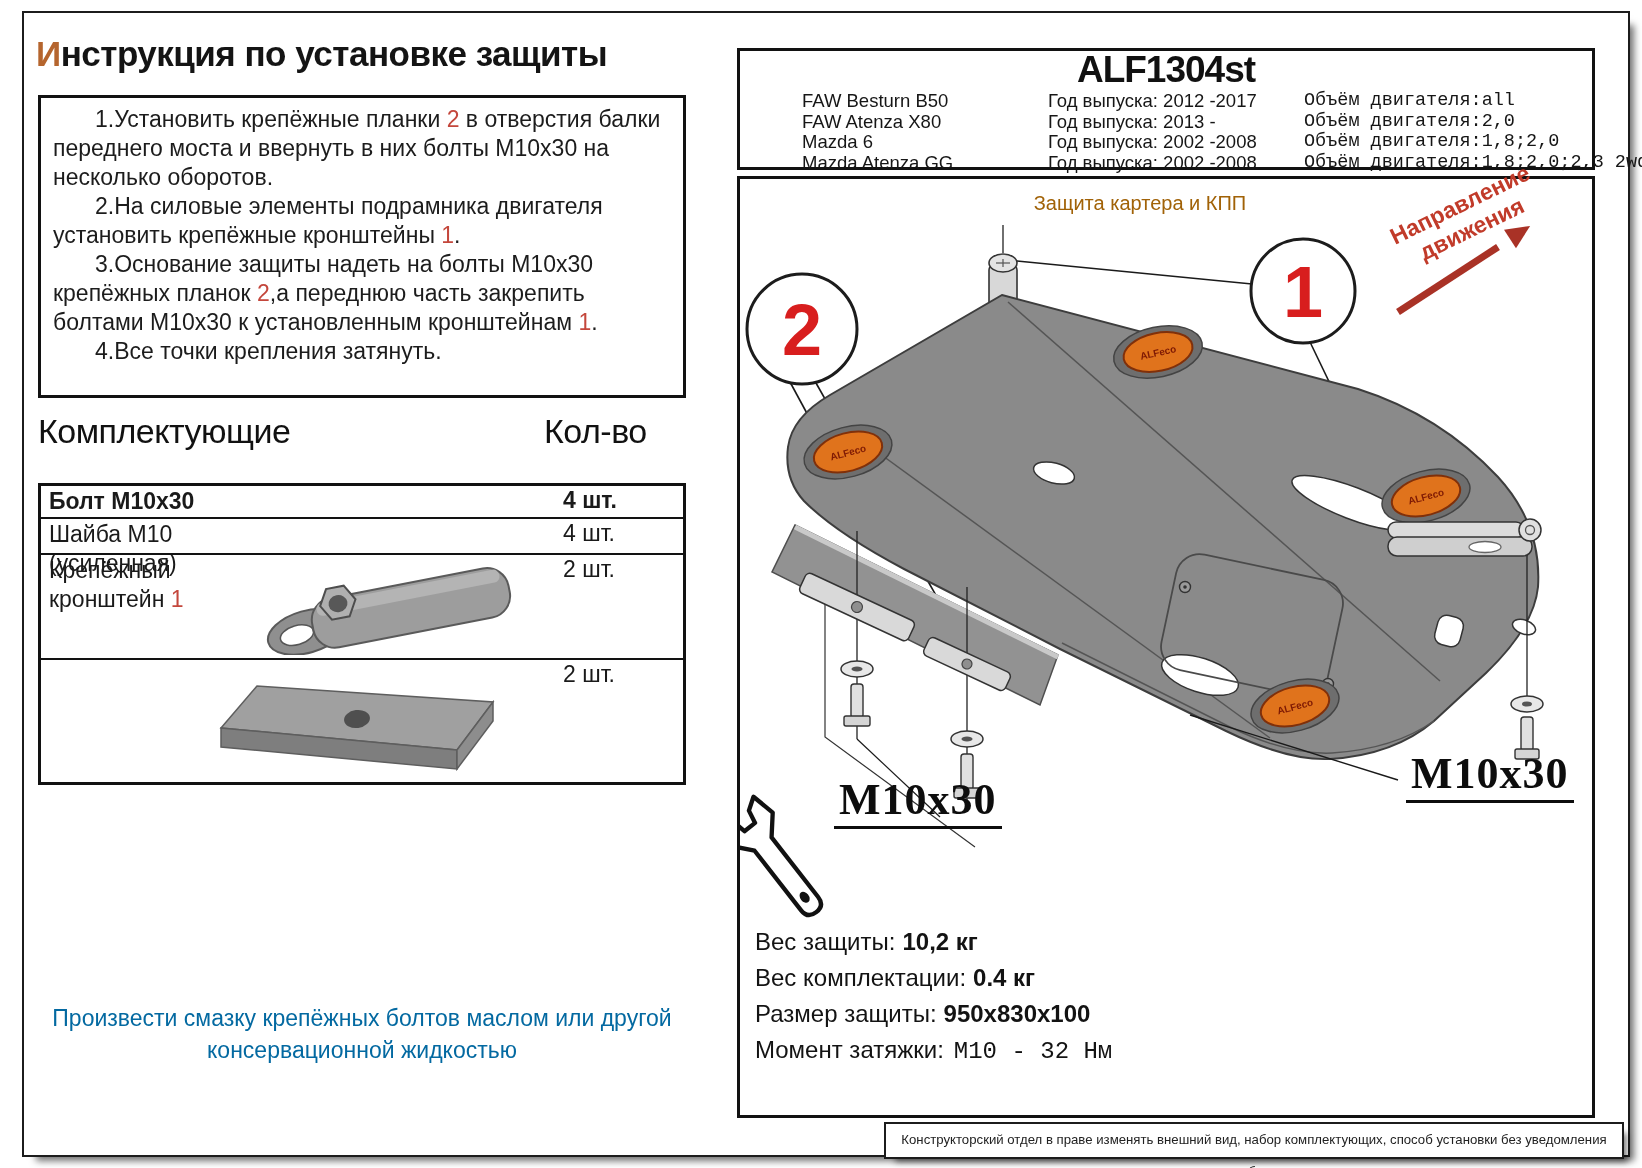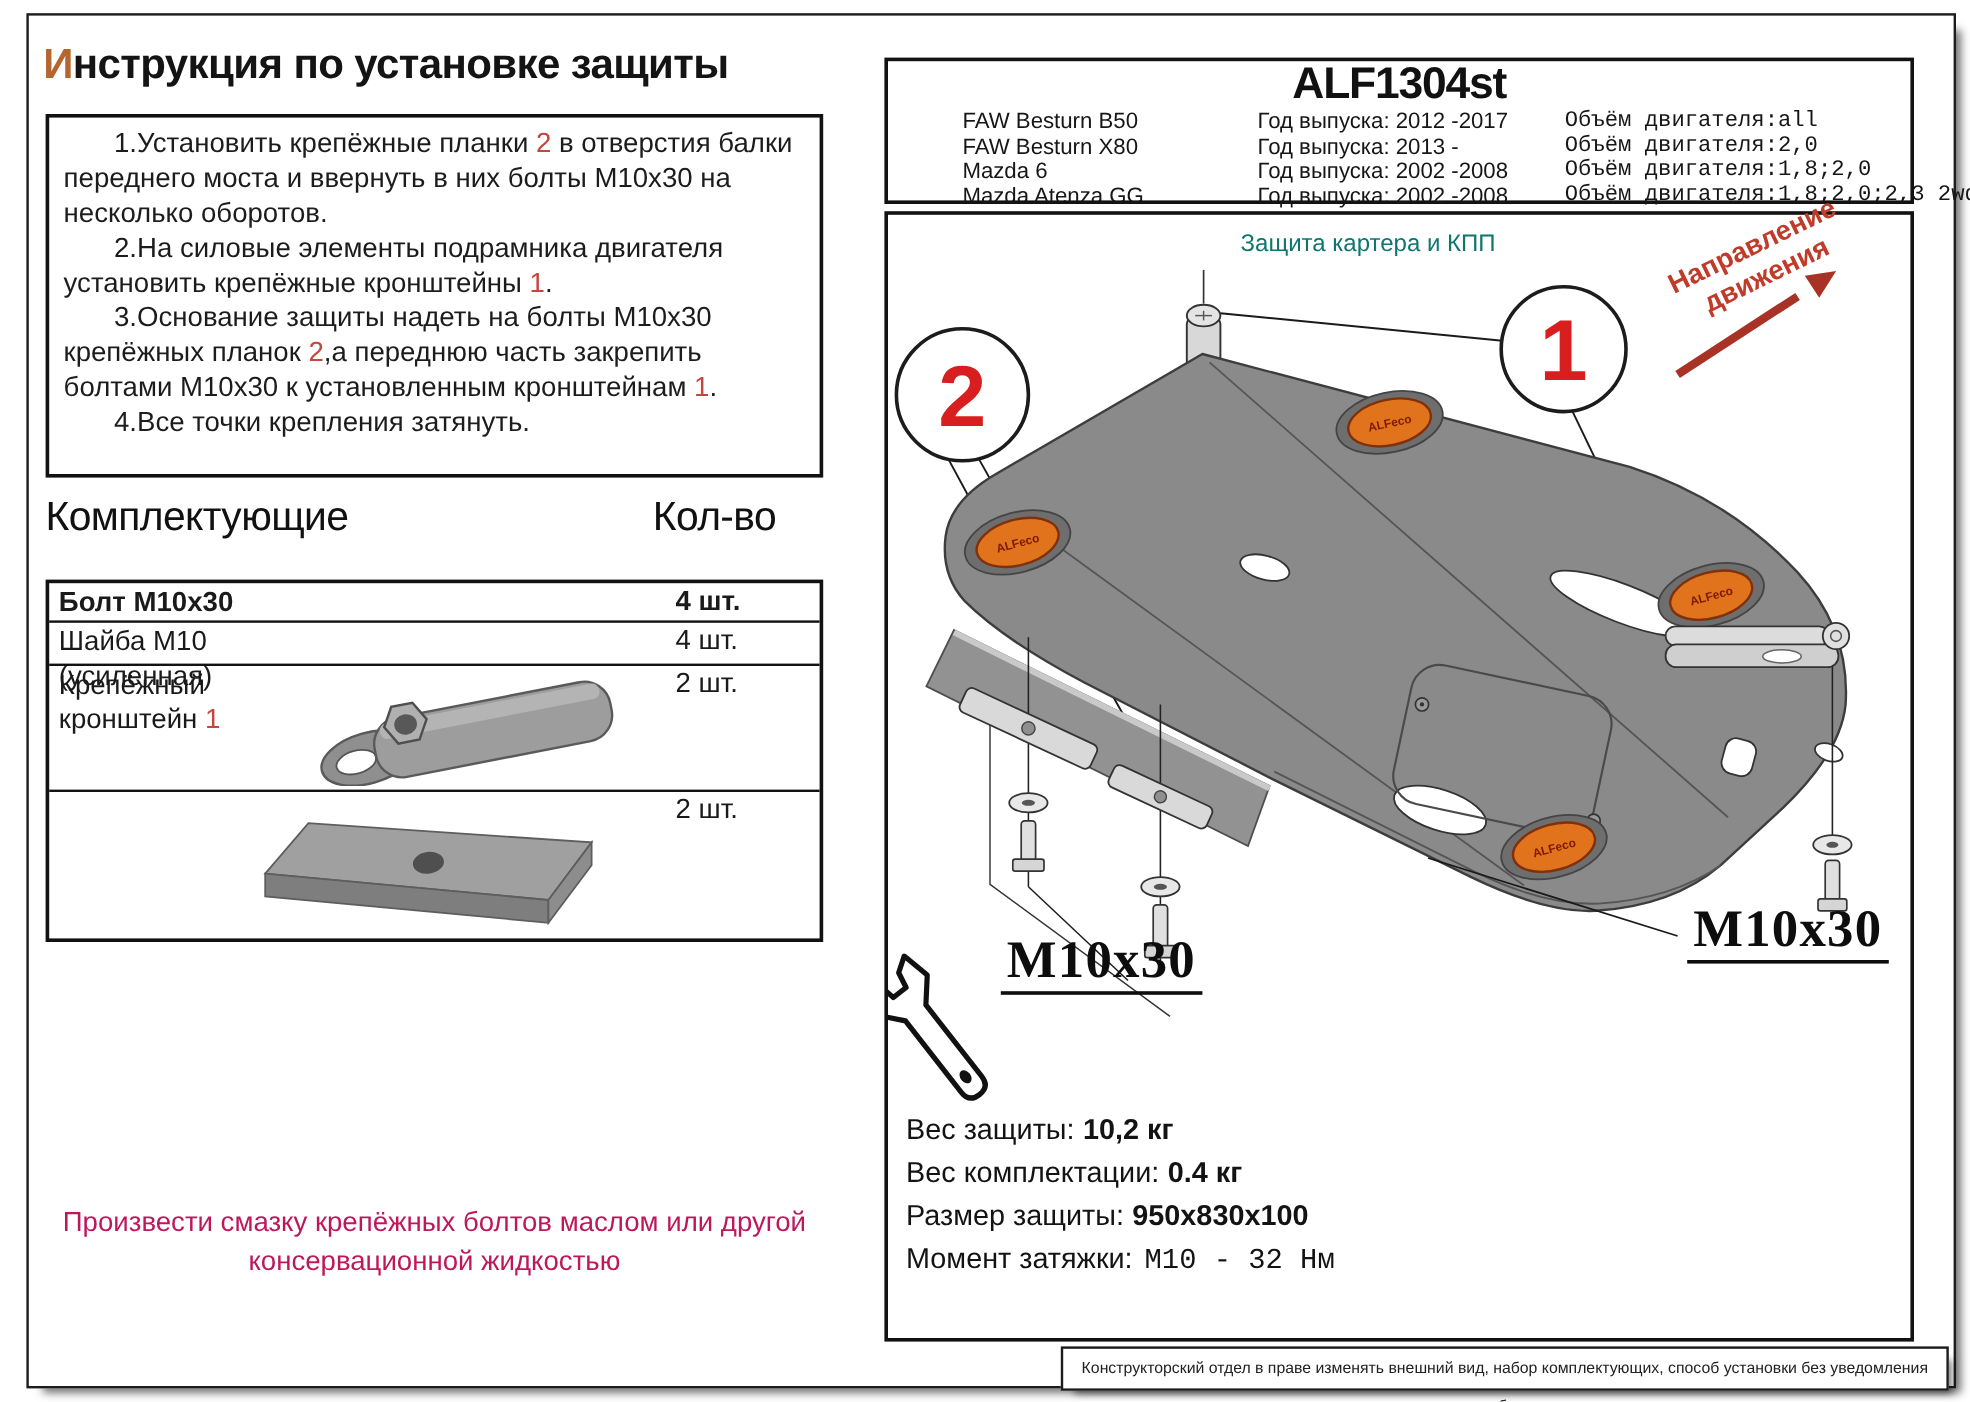--- a/index.html
+++ b/index.html
@@ -17,28 +17,28 @@
   .instr-box p{margin:0;text-indent:42px;}
   .red-num{color:#c4473c;}
   .comp-heading{left:38px;top:412px;font-size:34px;color:#111;letter-spacing:-.5px;}
   .qty-heading{left:544px;top:412px;font-size:34px;color:#111;letter-spacing:-.5px;}
   .comp-table{left:38px;top:483px;width:648px;border:3px solid #121212;box-sizing:border-box;background:#fff;}
   .crow{position:relative;}
   .crow + .crow{border-top:2px solid #121212;}
   .crow .name{position:absolute;left:8px;top:1px;width:205px;font-size:23px;line-height:29px;}
   .crow .qty{position:absolute;left:522px;top:1px;font-size:23px;}
   .r1{height:31px;font-weight:bold;} .r2{height:34px;} .r3{height:103px;} .r4{height:122px;}
-  .note-red{left:40px;top:1002px;width:644px;text-align:center;font-size:23px;line-height:32px;color:#be185d;}
+  .note-red{left:40px;top:1002px;width:644px;text-align:center;font-size:23px;line-height:32px;color:#0369a1;}
   
   .hdr-box{left:737px;top:48px;width:858px;height:122px;border:3px solid #121212;box-sizing:border-box;background:#fff;padding-left:48px;}
   .hdr-code{position:absolute;left:0;top:-2px;width:100%;text-align:center;font-size:37px;font-weight:bold;letter-spacing:-1px;color:#111;}
   .veh{position:absolute;font-size:18.5px;line-height:20.5px;color:#161616;white-space:nowrap;}
   .veh .m{position:absolute;left:62px;} .veh .y{position:absolute;left:308px;} .veh .e{position:absolute;left:564px;font-family:Liberation Mono, monospace;}
   .diag-box{left:737px;top:176px;width:858px;height:942px;border:3px solid #121212;box-sizing:border-box;background:#fff;}
-  .diag-caption{left:1015px;top:192px;width:250px;text-align:center;font-size:20px;color:#0f766e;}
+  .diag-caption{left:1015px;top:192px;width:250px;text-align:center;font-size:20px;color:#a16207;}
   .dir-label{left:1382px;top:190px;width:168px;text-align:center;font-size:23px;font-weight:bold;color:#c13b2a;
              line-height:27px;transform:rotate(-26deg);}
   .bolt-label{font-family:"Liberation Serif",serif;font-weight:bold;font-size:44px;color:#0d0d0d;
               border-bottom:3px solid #0d0d0d;padding:0 5px 1px 5px;letter-spacing:1px;}
   .bl-left{left:834px;top:774px;} .bl-right{left:1406px;top:748px;}
   .specs{left:755px;top:928px;width:460px;font-size:24px;color:#131313;}
   .specs .srow{margin-bottom:8px;}
   .specs b{margin-left:7px;}
   .specs .nv{margin-left:10px;font-family:Liberation Mono, monospace;}
   .footer-strip{left:884px;top:1122px;width:740px;height:37px;border:2px solid #1c1c1c;box-sizing:border-box;background:#fff;
@@ -106,21 +106,21 @@
 <div class="abs note-red">Произвести смазку крепёжных болтов маслом или другой консервационной жидкостью</div>
 
 <div class="abs hdr-box">
   <div class="hdr-code">ALF1304st</div>
   <div class="veh" style="top:40px;left:0;width:100%;">
     <span class="m">FAW Besturn B50</span>
     <span class="y">Год выпуска: 2012 -2017</span>
     <span class="e">Объём двигателя:all</span>
   </div>
   <div class="veh" style="top:60.5px;left:0;width:100%;">
-    <span class="m">FAW Besturn X80</span>
+    <span class="m">FAW Atenza X80</span>
     <span class="y">Год выпуска: 2013 -</span>
     <span class="e">Объём двигателя:2,0</span>
   </div>
   <div class="veh" style="top:81px;left:0;width:100%;">
     <span class="m">Mazda 6</span>
     <span class="y">Год выпуска: 2002 -2008</span>
     <span class="e">Объём двигателя:1,8;2,0</span>
   </div>
   <div class="veh" style="top:101.5px;left:0;width:100%;">
     <span class="m">Mazda Atenza GG</span>

